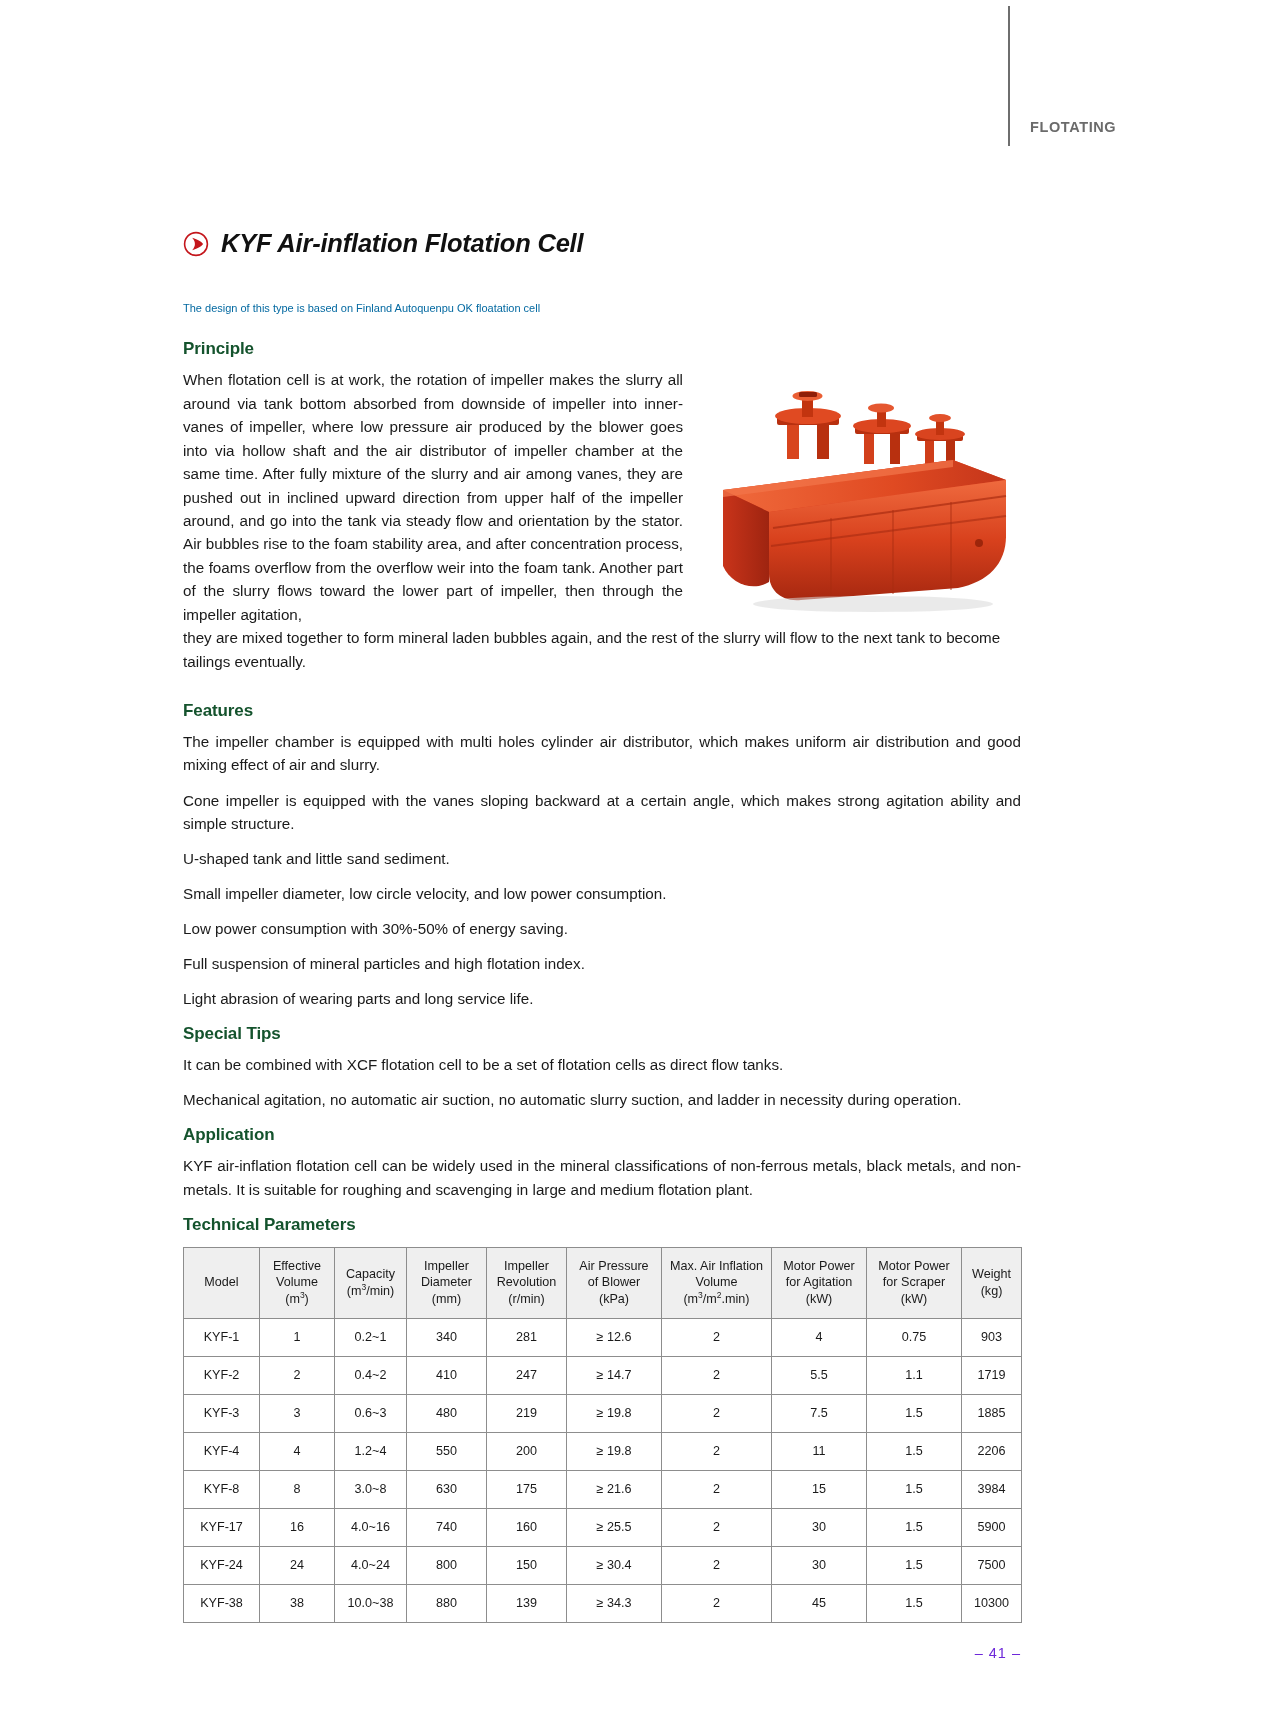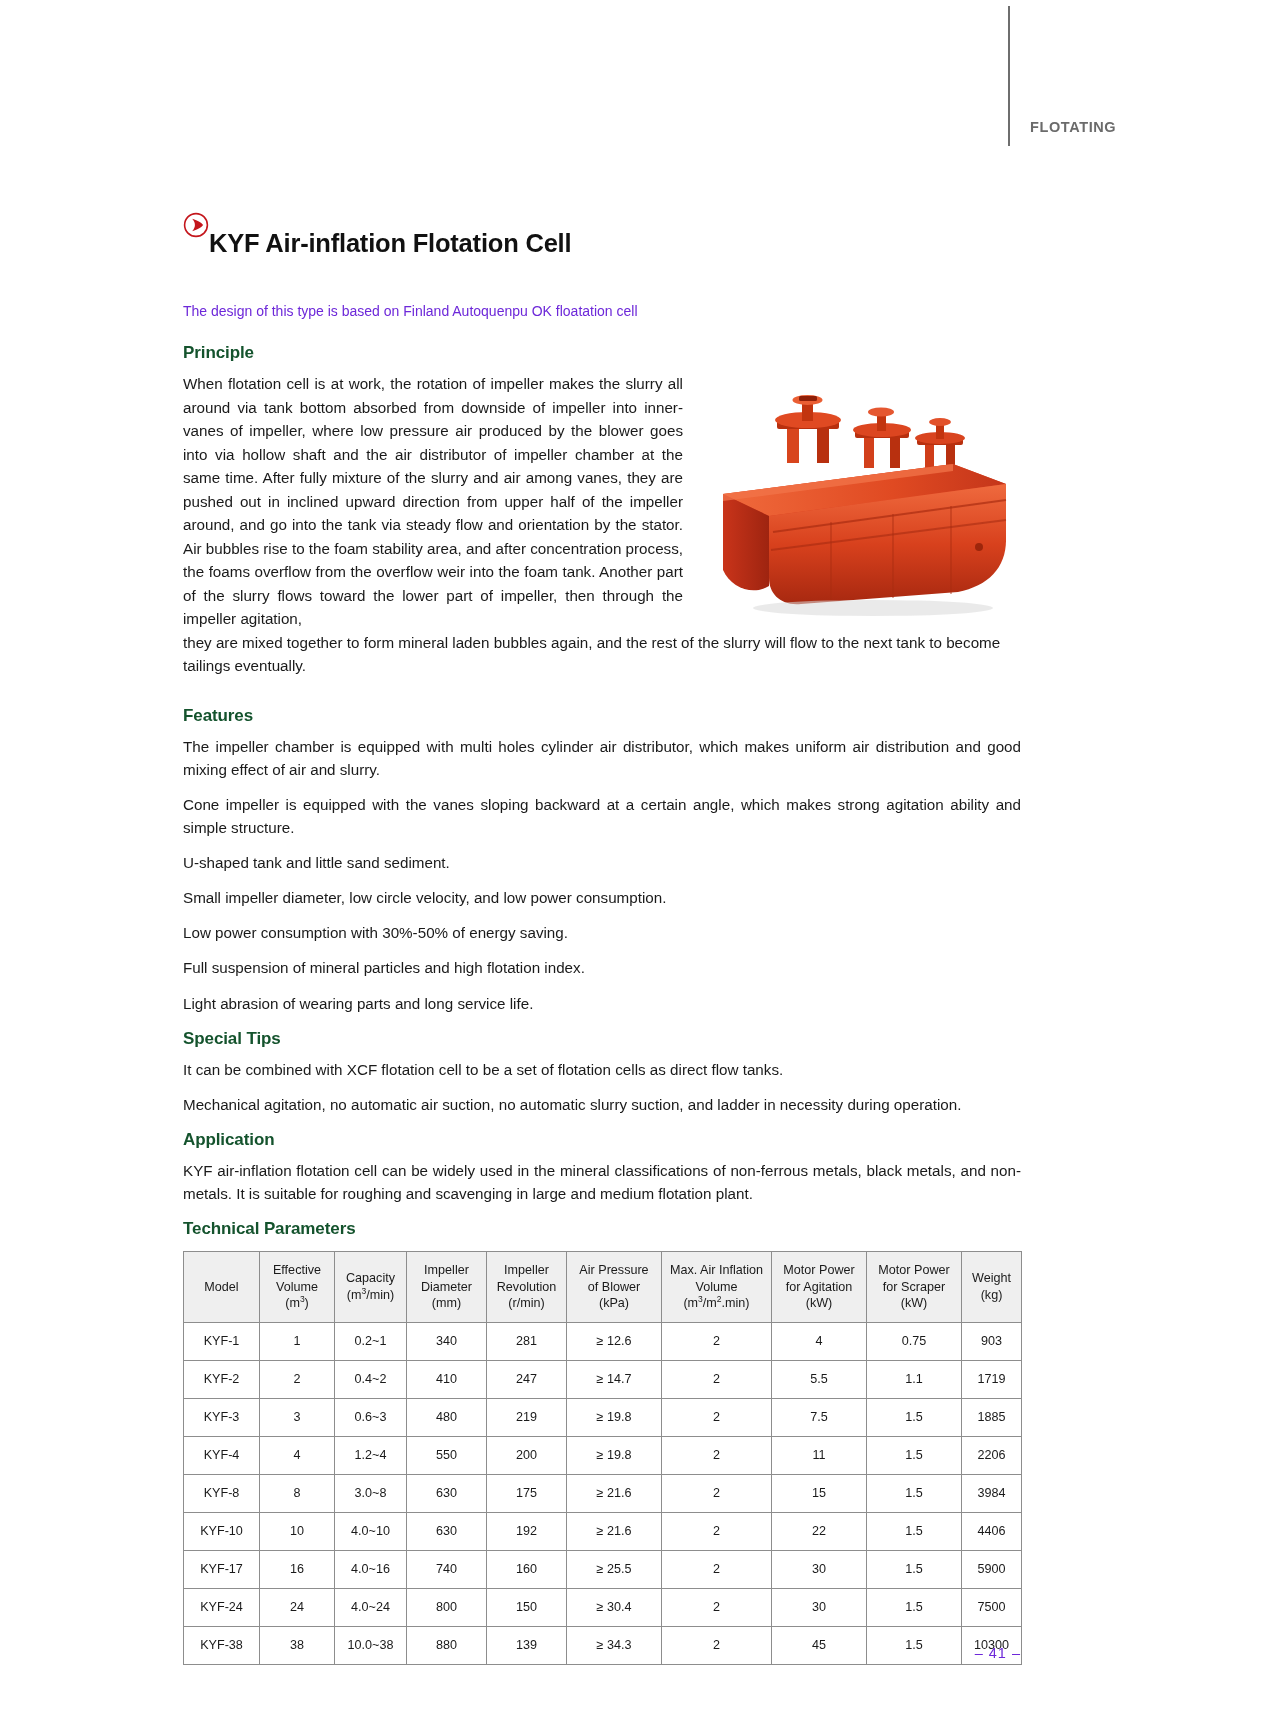--- a/index.html
+++ b/index.html
@@ -47,42 +47,45 @@
   .content {
     position: absolute;
     left: 183px;
     top: 212px;
     width: 838px;
   }
 
   
   .title-row {
     display: flex;
+    align-items: center;
+    gap: 12px;
     margin-bottom: 26px;
+    font-style: italic;
   }
   .title-bullet {
     width: 26px;
     height: 26px;
     flex: 0 0 26px;
     position: relative;
   }
   .title-bullet svg { display: block; }
   .doc-title {
     font-size: 25.5px;
     font-weight: bold;
     letter-spacing: -0.2px;
     color: #111111;
     font-family: "Liberation Sans", sans-serif;
   }
 
   .intro-line {
-    font-size: 14px;
+    font-size: 11px;
     line-height: 1.45;
     margin-bottom: 22px;
-    color: #6d28d9;
+    color: #0369a1;
   }
 
   h2.section-heading {
     font-size: 17px;
     font-weight: bold;
     margin: 0 0 9px 0;
     color: #14532d;
     letter-spacing: -0.1px;
   }
 
@@ -433,32 +436,20 @@
             <td>3.0~8</td>
             <td>630</td>
             <td>175</td>
             <td>≥ 21.6</td>
             <td>2</td>
             <td>15</td>
             <td>1.5</td>
             <td>3984</td>
           </tr>
           <tr>
-            <td>KYF-10</td>
-            <td>10</td>
-            <td>4.0~10</td>
-            <td>630</td>
-            <td>192</td>
-            <td>≥ 21.6</td>
-            <td>2</td>
-            <td>22</td>
-            <td>1.5</td>
-            <td>4406</td>
-          </tr>
-          <tr>
             <td>KYF-17</td>
             <td>16</td>
             <td>4.0~16</td>
             <td>740</td>
             <td>160</td>
             <td>≥ 25.5</td>
             <td>2</td>
             <td>30</td>
             <td>1.5</td>
             <td>5900</td>

